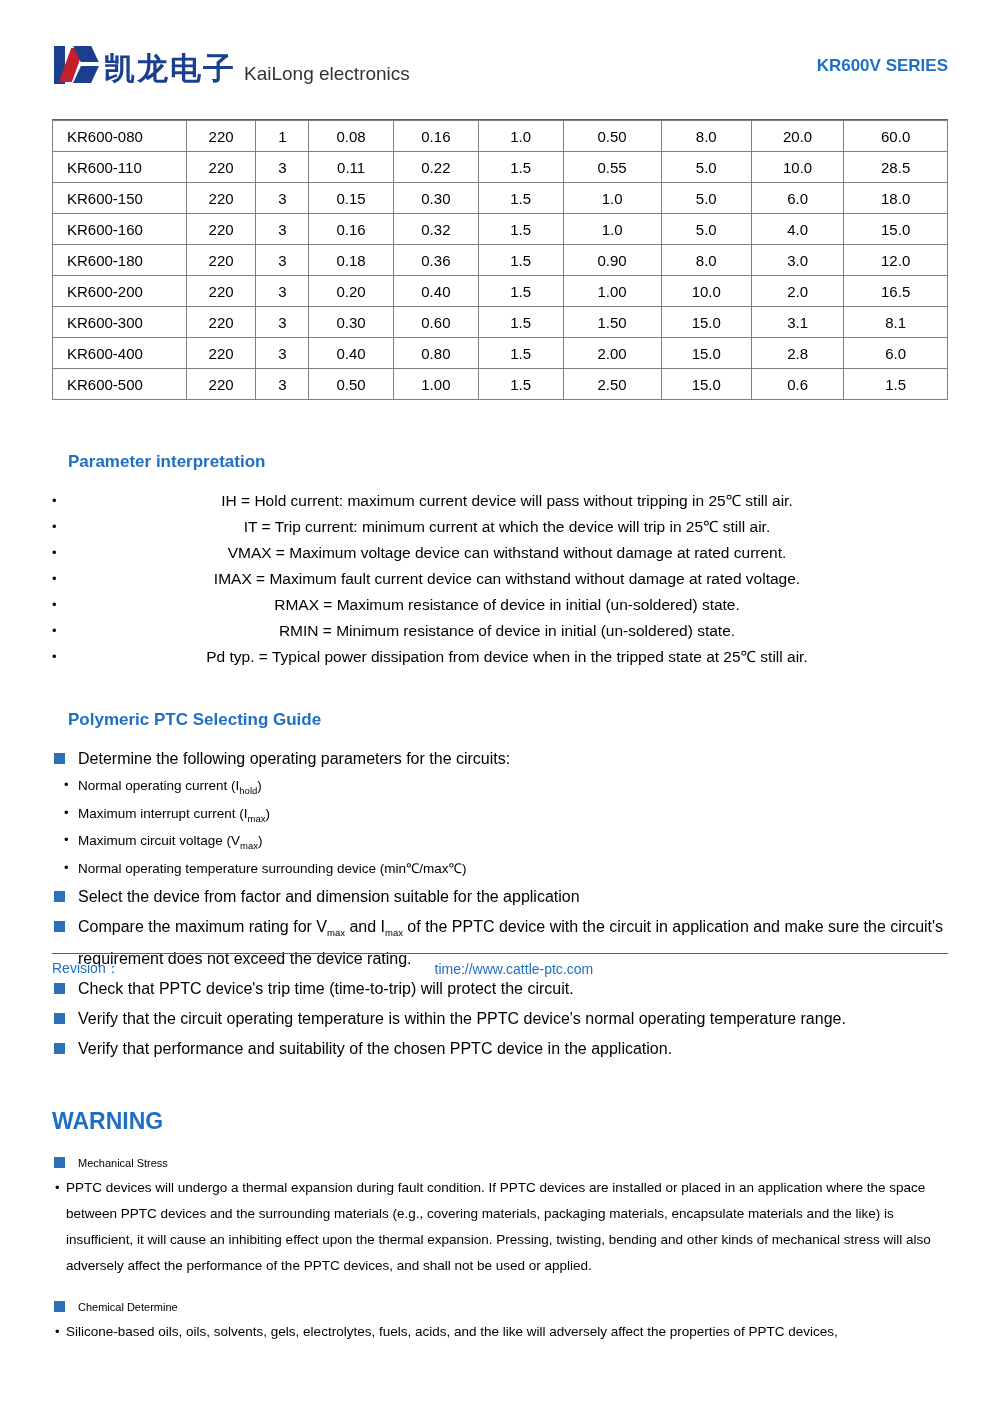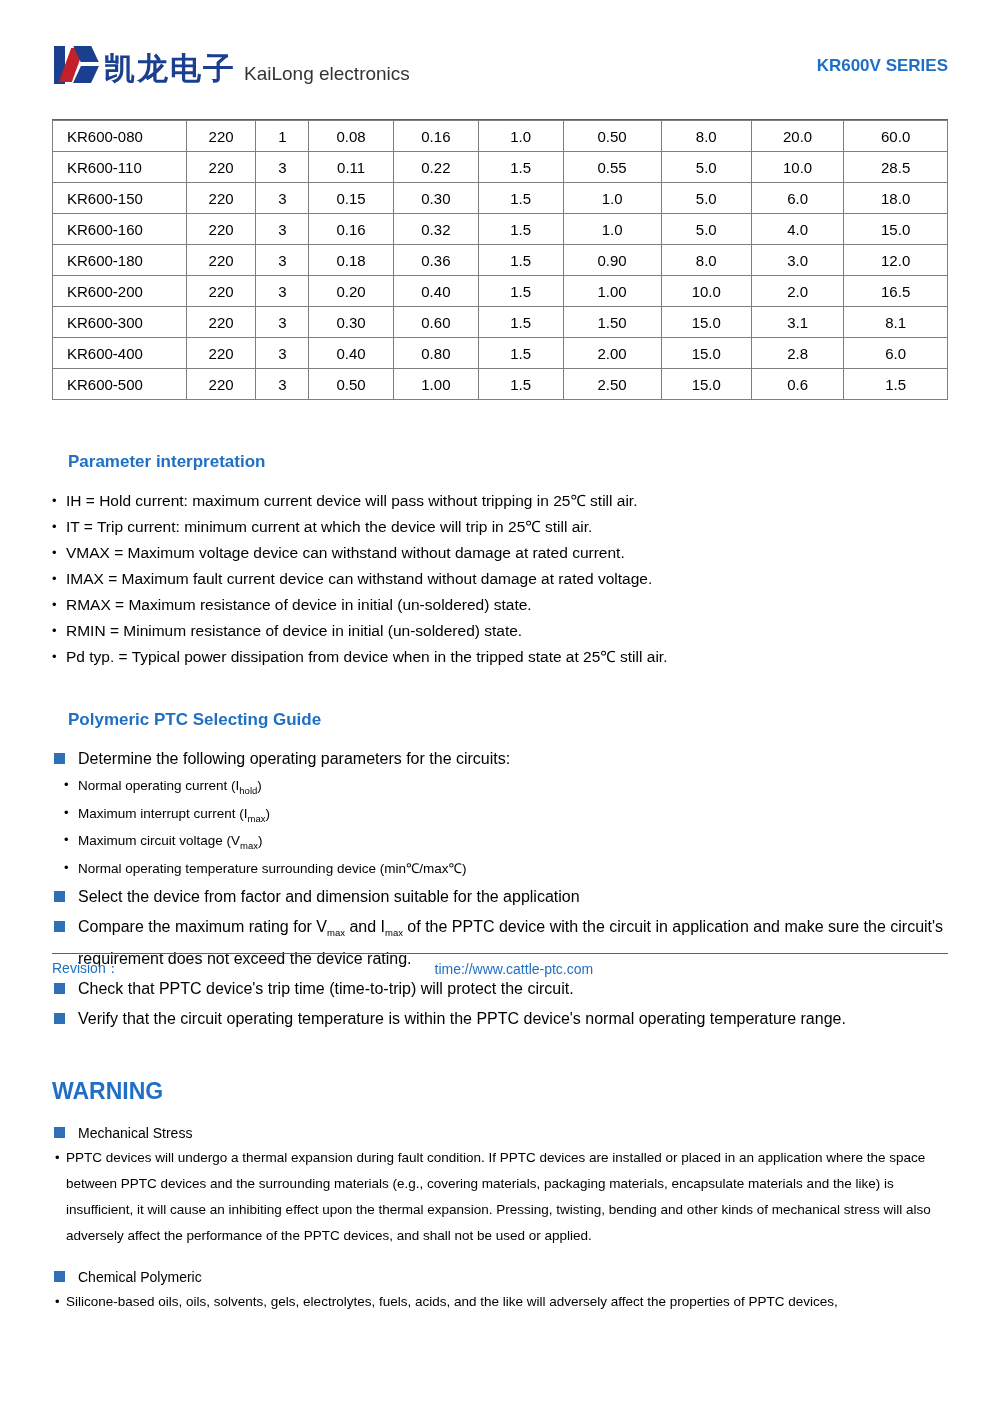--- a/index.html
+++ b/index.html
@@ -139,20 +139,21 @@
     margin: 8px 0 0 0;
     padding: 0;
     list-style: none;
   }
   .param-list li {
     font-size: 15.5px;
     line-height: 26px;
     padding-left: 14px;
     position: relative;
     white-space: nowrap;
+    text-align: center;
   }
   .param-list li:before {
     content: "\2022";
     position: absolute;
     left: 0;
     top: 0;
     font-size: 13px;
   }
 
   #selecting-guide { margin-top: 40px; }
@@ -193,21 +194,21 @@
   sub { font-size: 9.5px; }
 
   
   #warning-heading {
     margin-top: 46px;
     font-size: 23px;
     font-weight: bold;
     color: #1f6fc4;
   }
   .warn-item {
-    font-size: 14px;
+    font-size: 11px;
     line-height: 24px;
     padding-left: 26px;
     position: relative;
     margin-top: 16px;
   }
   .warn-item .sq {
     position: absolute;
     left: 2px;
     top: 6px;
     width: 11px;
@@ -435,33 +436,37 @@
     <div class="guide-item">
       <span class="sq"></span>
       <span>Check that PPTC device's trip time (time-to-trip) will protect the circuit.</span>
     </div>
 
     <div class="guide-item">
       <span class="sq"></span>
       <span>Verify that the circuit operating temperature is within the PPTC device's normal operating temperature range.</span>
     </div>
 
+    <div class="guide-item">
+      <span class="sq"></span>
+      <span>Verify that performance and suitability of the chosen PPTC device in the application.</span>
+    </div>
   </div>
 
   <div id="warning-heading">WARNING</div>
 
   <div class="warn-item">
     <span class="sq"></span>
     <span>Mechanical Stress</span>
   </div>
   <div class="warn-para">PPTC devices will undergo a thermal expansion during fault condition. If PPTC devices are installed or placed in an application where the space between PPTC devices and the surrounding materials (e.g., covering materials, packaging materials, encapsulate materials and the like) is insufficient, it will cause an inhibiting effect upon the thermal expansion. Pressing, twisting, bending and other kinds of mechanical stress will also adversely affect the performance of the PPTC devices, and shall not be used or applied.</div>
 
   <div class="warn-item">
     <span class="sq"></span>
-    <span>Chemical Polymeric</span>
+    <span>Chemical Determine</span>
   </div>
   <div class="warn-para">Silicone-based oils, oils, solvents, gels, electrolytes, fuels, acids, and the like will adversely affect the properties of PPTC devices,</div>
 
   <div class="footer">
     <div class="footer-rule"></div>
     <div class="footer-row">
       <div class="footer-left">Revision：</div>
       <div class="footer-center">time://www.cattle-ptc.com</div>
     </div>
   </div>

